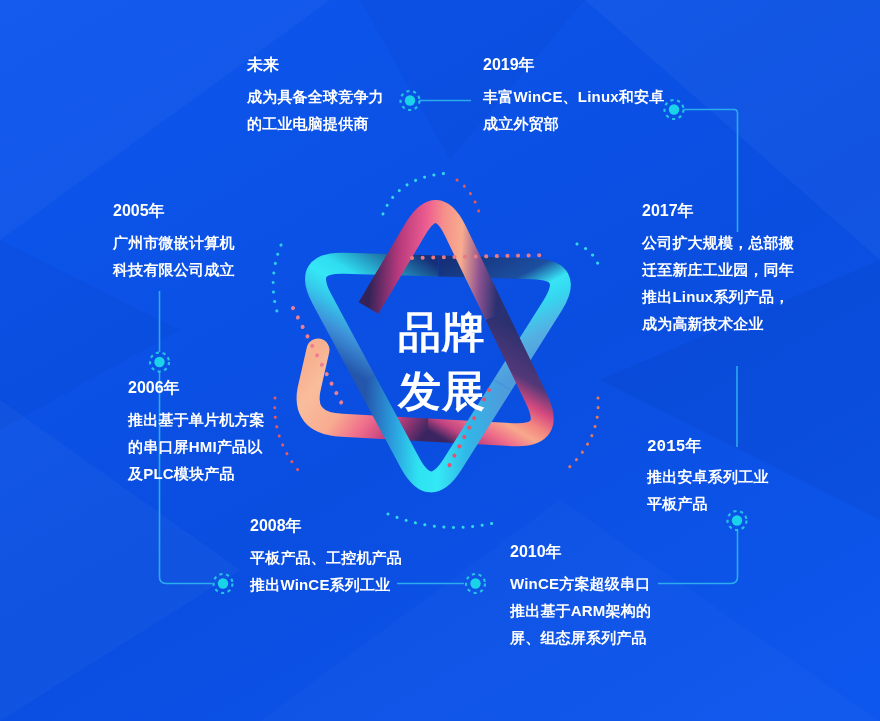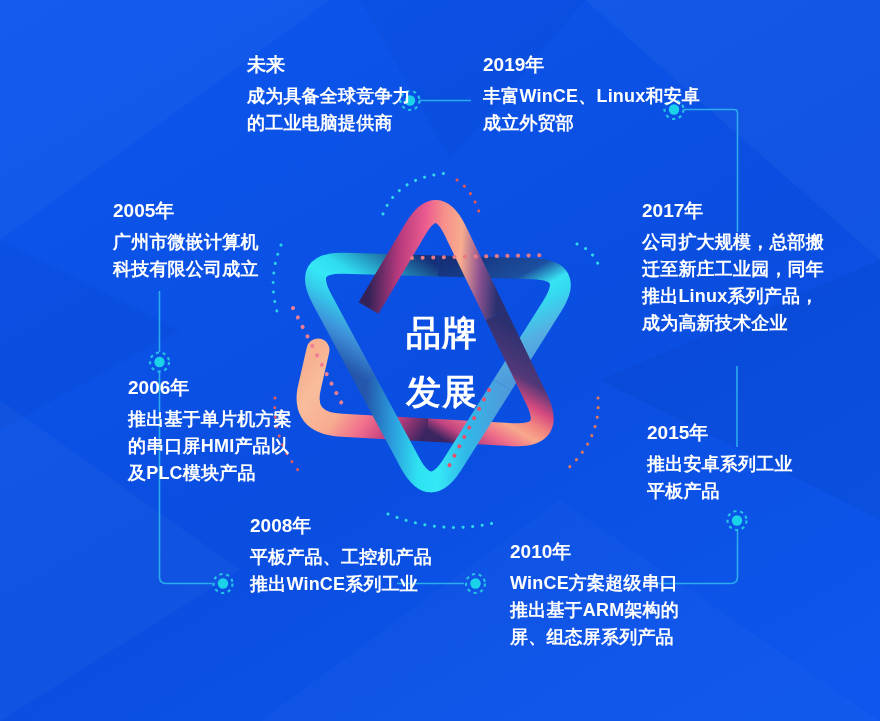--- a/index.html
+++ b/index.html
@@ -6,35 +6,35 @@
   .stage{
     position:relative;
     width:880px;height:721px;
     overflow:hidden;
     background:linear-gradient(150deg,#0d56ee 0%,#0a4ee0 55%,#0e57ee 100%);
     font-family:"Liberation Sans","DejaVu Sans",sans-serif;
   }
   .layer{position:absolute;left:0;top:0;}
   
   .tl{position:absolute;color:#ffffff;}
-  .tl-year{font-size:19px;font-weight:700;line-height:22px;margin-bottom:7px;white-space:nowrap;}
-  .tl-line{font-size:18px;font-weight:600;line-height:27px;white-space:nowrap;letter-spacing:.2px;}
+  .tl-year{font-size:16px;font-weight:700;line-height:22px;margin-bottom:7px;white-space:nowrap;}
+  .tl-line{font-size:15px;font-weight:600;line-height:27px;white-space:nowrap;letter-spacing:.2px;}
   .pos-future{left:247px;top:54px;}
   .pos-2019{left:483px;top:54px;}
   .pos-2017{left:642px;top:200px;}
-  .pos-2015{left:647px;top:422px;}
+  .pos-2015{left:647px;top:436px;font-family:Liberation Mono, monospace;}
   .pos-2010{left:510px;top:541px;}
   .pos-2008{left:250px;top:515px;}
   .pos-2006{left:113px;top:377px;margin-left:15px;}
   .pos-2005{left:113px;top:200px;}
   
   .center-title{
     position:absolute;left:372px;top:303px;width:140px;
     text-align:center;color:#ffffff;font-weight:700;
-    font-size:35px;line-height:59px;letter-spacing:1px;
+    font-size:43px;line-height:59px;letter-spacing:1px;
   }
 </style>
 </head>
 <body>
 
 <div class="stage">
 
   <svg class="layer" width="880" height="721" aria-hidden="true">
     <polygon points="0,0 330,0 0,240" fill="rgba(255,255,255,0.030)"></polygon>
     <polygon points="585,0 880,0 880,260" fill="rgba(255,255,255,0.035)"></polygon>

